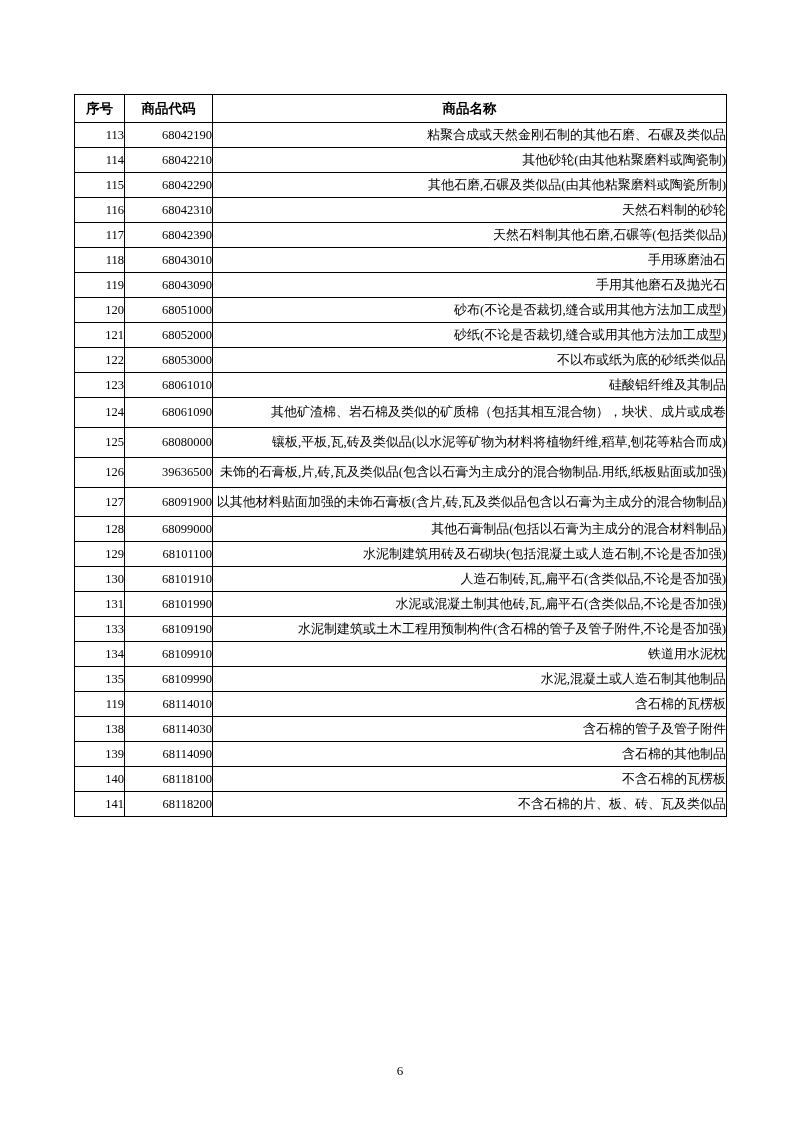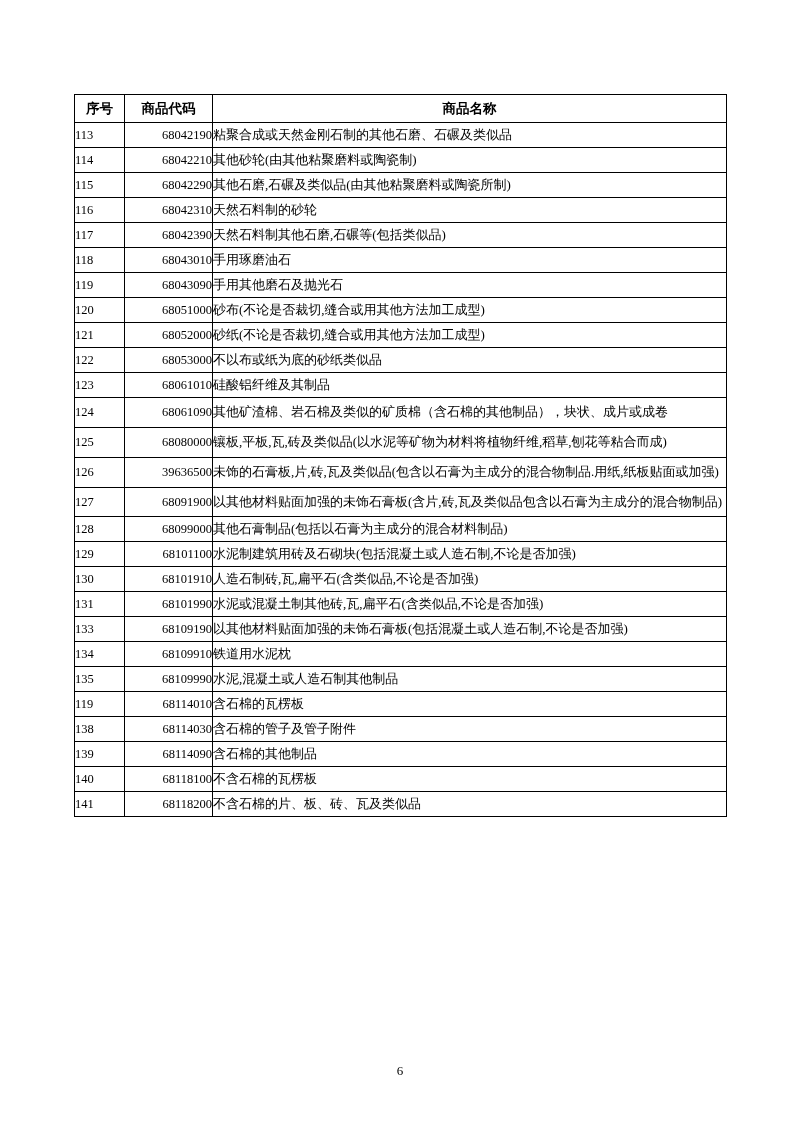--- a/index.html
+++ b/index.html
@@ -50,31 +50,31 @@
     text-align: center;
     height: 27px;
     line-height: 27px;
     font-family: "Liberation Serif", serif;
   }
   tbody td {
     font-size: 13px;
     line-height: 1.45;
   }
   td.seq {
-    text-align: left;
+    text-align: right;
     font-size: 12.5px;
     padding: 3px 0;
   }
   td.code {
     text-align: right;
     padding: 3px 0 3px 5px;
     font-size: 12.5px;
   }
   td.name {
-    text-align: left;
+    text-align: right;
     padding: 4px 6px 4px 7px;
     font-size: 13px;
     margin-left: 13px;
   }
   tr.single td { height: 24px; }
   tr.multi td.name { padding-top: 5px; padding-bottom: 5px; }
 
   .page-number {
     position: absolute;
     left: 0;
@@ -156,21 +156,21 @@
           <td class="name">不以布或纸为底的砂纸类似品</td>
         </tr>
         <tr class="single">
           <td class="seq">123</td>
           <td class="code">68061010</td>
           <td class="name">硅酸铝纤维及其制品</td>
         </tr>
         <tr class="multi">
           <td class="seq">124</td>
           <td class="code">68061090</td>
-          <td class="name">其他矿渣棉、岩石棉及类似的矿质棉（含石棉的其他制品），块状、成片或成卷</td>
+          <td class="name">其他矿渣棉、岩石棉及类似的矿质棉（包括其相互混合物），块状、成片或成卷</td>
         </tr>
         <tr class="multi">
           <td class="seq">125</td>
           <td class="code">68080000</td>
           <td class="name">镶板,平板,瓦,砖及类似品(以水泥等矿物为材料将植物纤维,稻草,刨花等粘合而成)</td>
         </tr>
         <tr class="multi">
           <td class="seq">126</td>
           <td class="code">39636500</td>
           <td class="name">未饰的石膏板,片,砖,瓦及类似品(包含以石膏为主成分的混合物制品.用纸,纸板贴面或加强)</td>
@@ -196,21 +196,21 @@
           <td class="name">人造石制砖,瓦,扁平石(含类似品,不论是否加强)</td>
         </tr>
         <tr class="single">
           <td class="seq">131</td>
           <td class="code">68101990</td>
           <td class="name">水泥或混凝土制其他砖,瓦,扁平石(含类似品,不论是否加强)</td>
         </tr>
         <tr class="single">
           <td class="seq">133</td>
           <td class="code">68109190</td>
-          <td class="name">以其他材料贴面加强的未饰石膏板(包括混凝土或人造石制,不论是否加强)</td>
+          <td class="name">水泥制建筑或土木工程用预制构件(含石棉的管子及管子附件,不论是否加强)</td>
         </tr>
         <tr class="single">
           <td class="seq">134</td>
           <td class="code">68109910</td>
           <td class="name">铁道用水泥枕</td>
         </tr>
         <tr class="single">
           <td class="seq">135</td>
           <td class="code">68109990</td>
           <td class="name">水泥,混凝土或人造石制其他制品</td>

